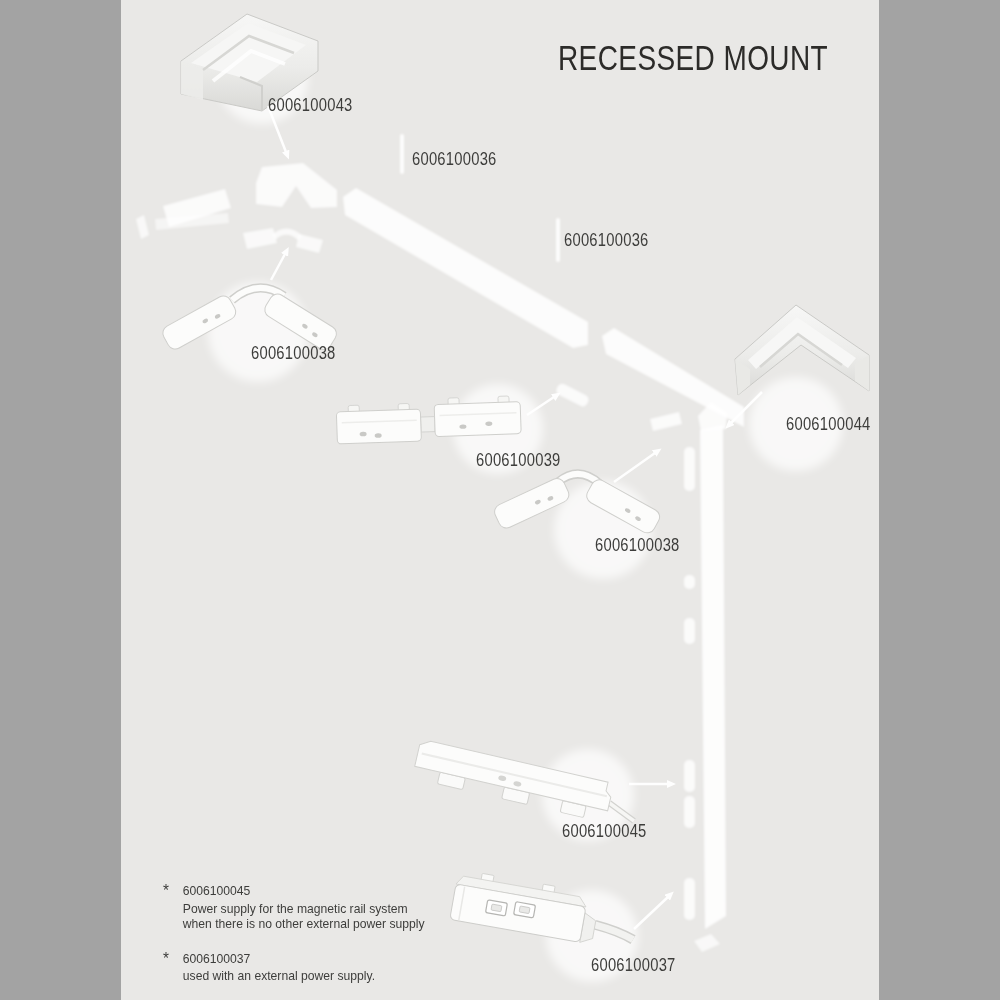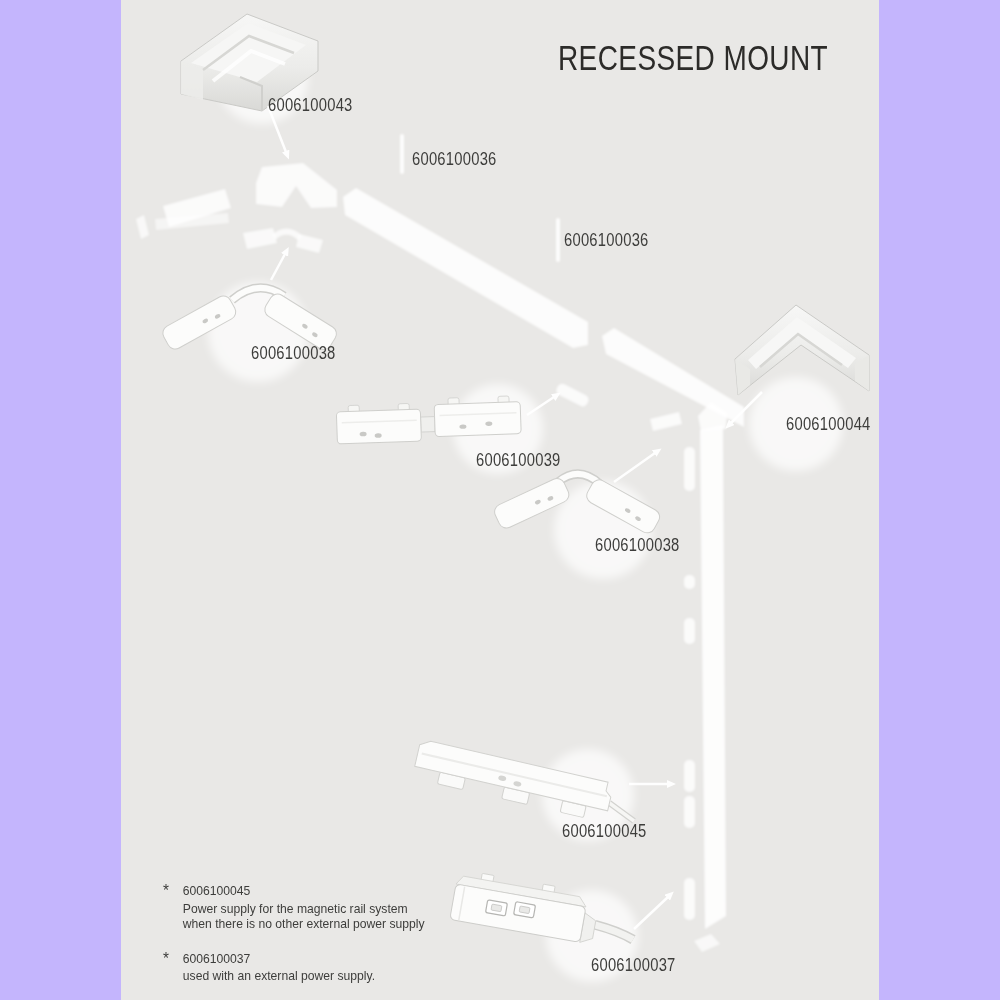--- a/index.html
+++ b/index.html
@@ -1,16 +1,16 @@
 <!DOCTYPE html>
 <html><head>
 <meta charset="utf-8">
 <style>
   html,body{margin:0;padding:0;background:#ffffff;}
-  .stage{position:relative;width:1000px;height:1000px;overflow:hidden;background:#c4b5fd;
+  .stage{position:relative;width:1000px;height:1000px;overflow:hidden;background:#a3a3a3;
          font-family:"Liberation Sans",sans-serif;}
   .panel{position:absolute;left:121px;top:0;width:758px;height:1000px;background:#e9e8e6;}
   .diagram-svg{position:absolute;left:0;top:0;width:1000px;height:1000px;}
   .page-title{position:absolute;left:558px;top:38px;font-size:35px;font-weight:500;
               color:#2c2b29;letter-spacing:.5px;white-space:nowrap;
               transform:scaleX(.8);transform-origin:left top;}
   .part-label{position:absolute;font-size:18px;color:#3d3d3b;letter-spacing:.3px;
               white-space:nowrap;transform:scaleX(.82);transform-origin:left top;}
   .footnotes{position:absolute;left:163px;top:883px;width:330px;color:#3d3d3b;
              font-size:13.5px;line-height:15.5px;transform:scaleX(.9);transform-origin:left top;}

